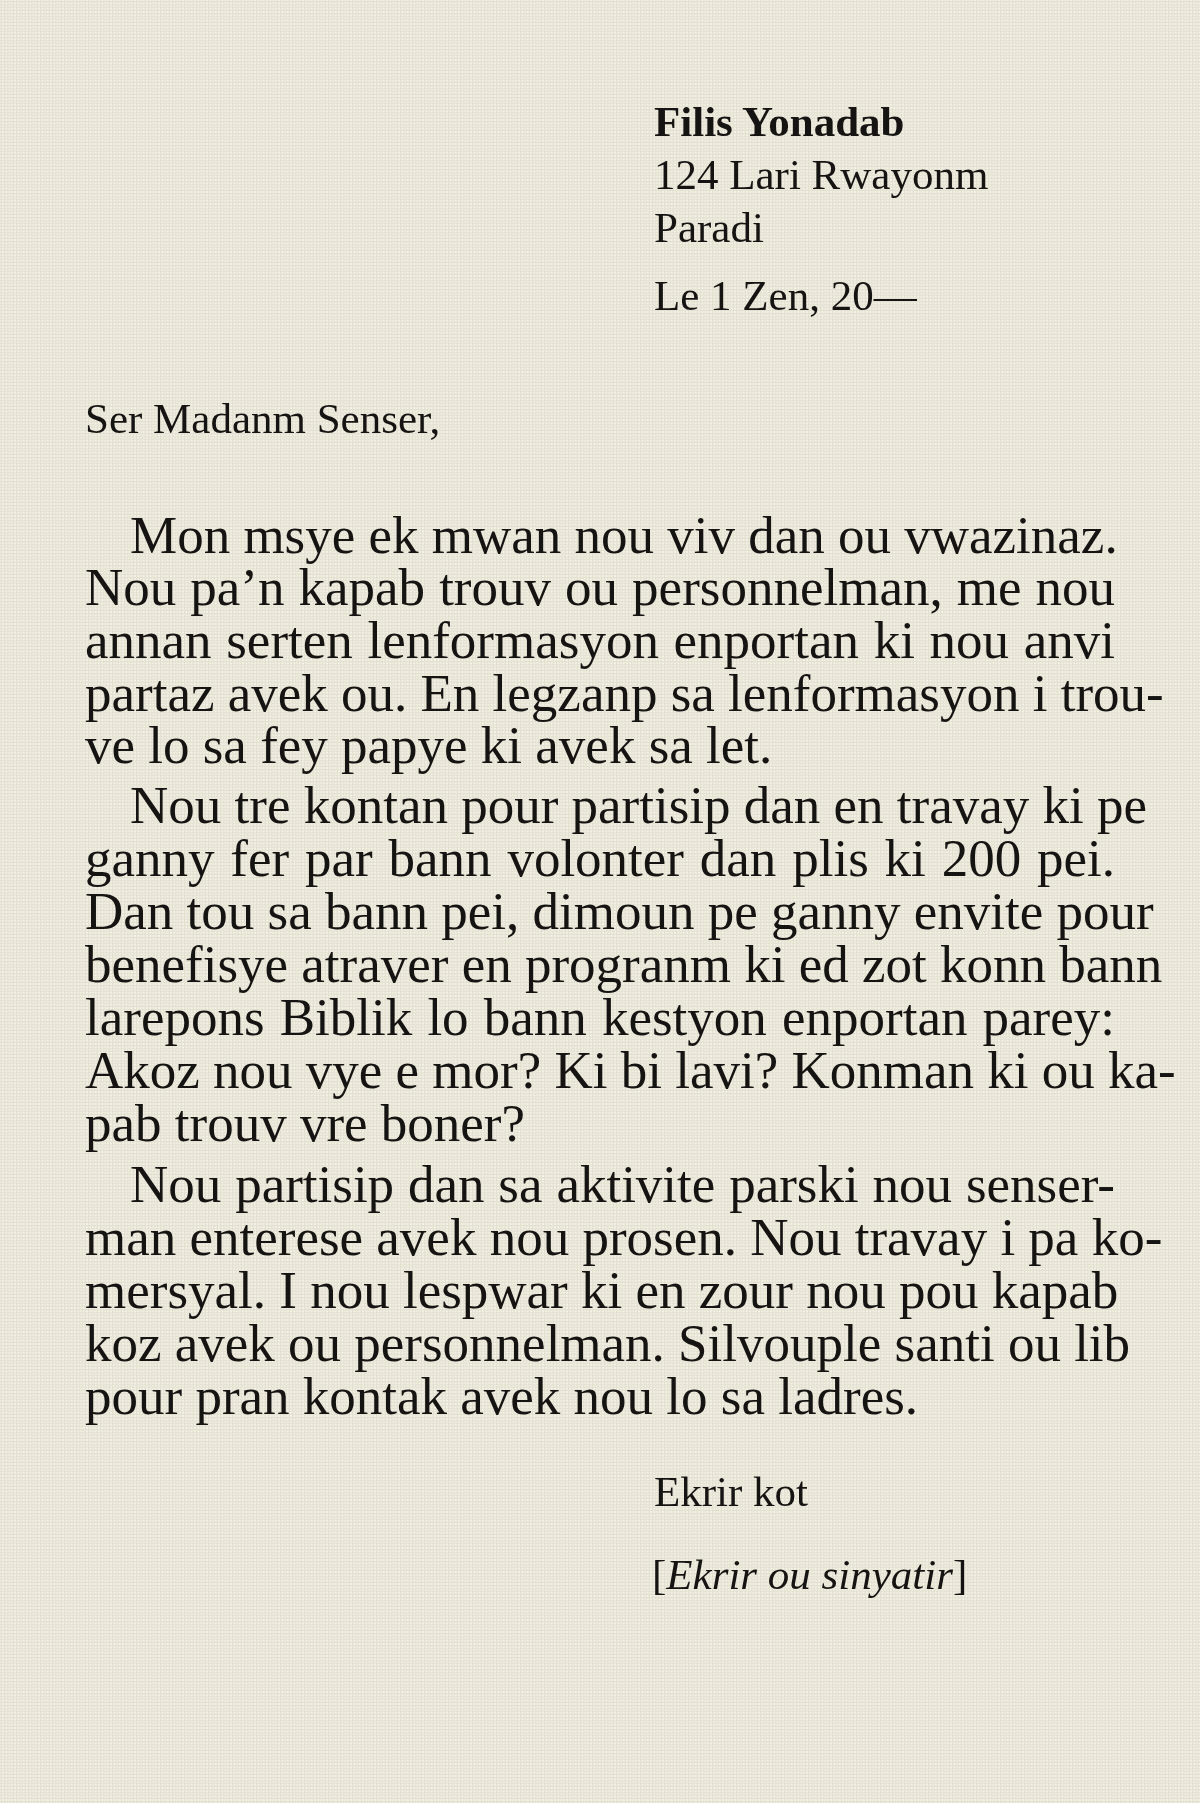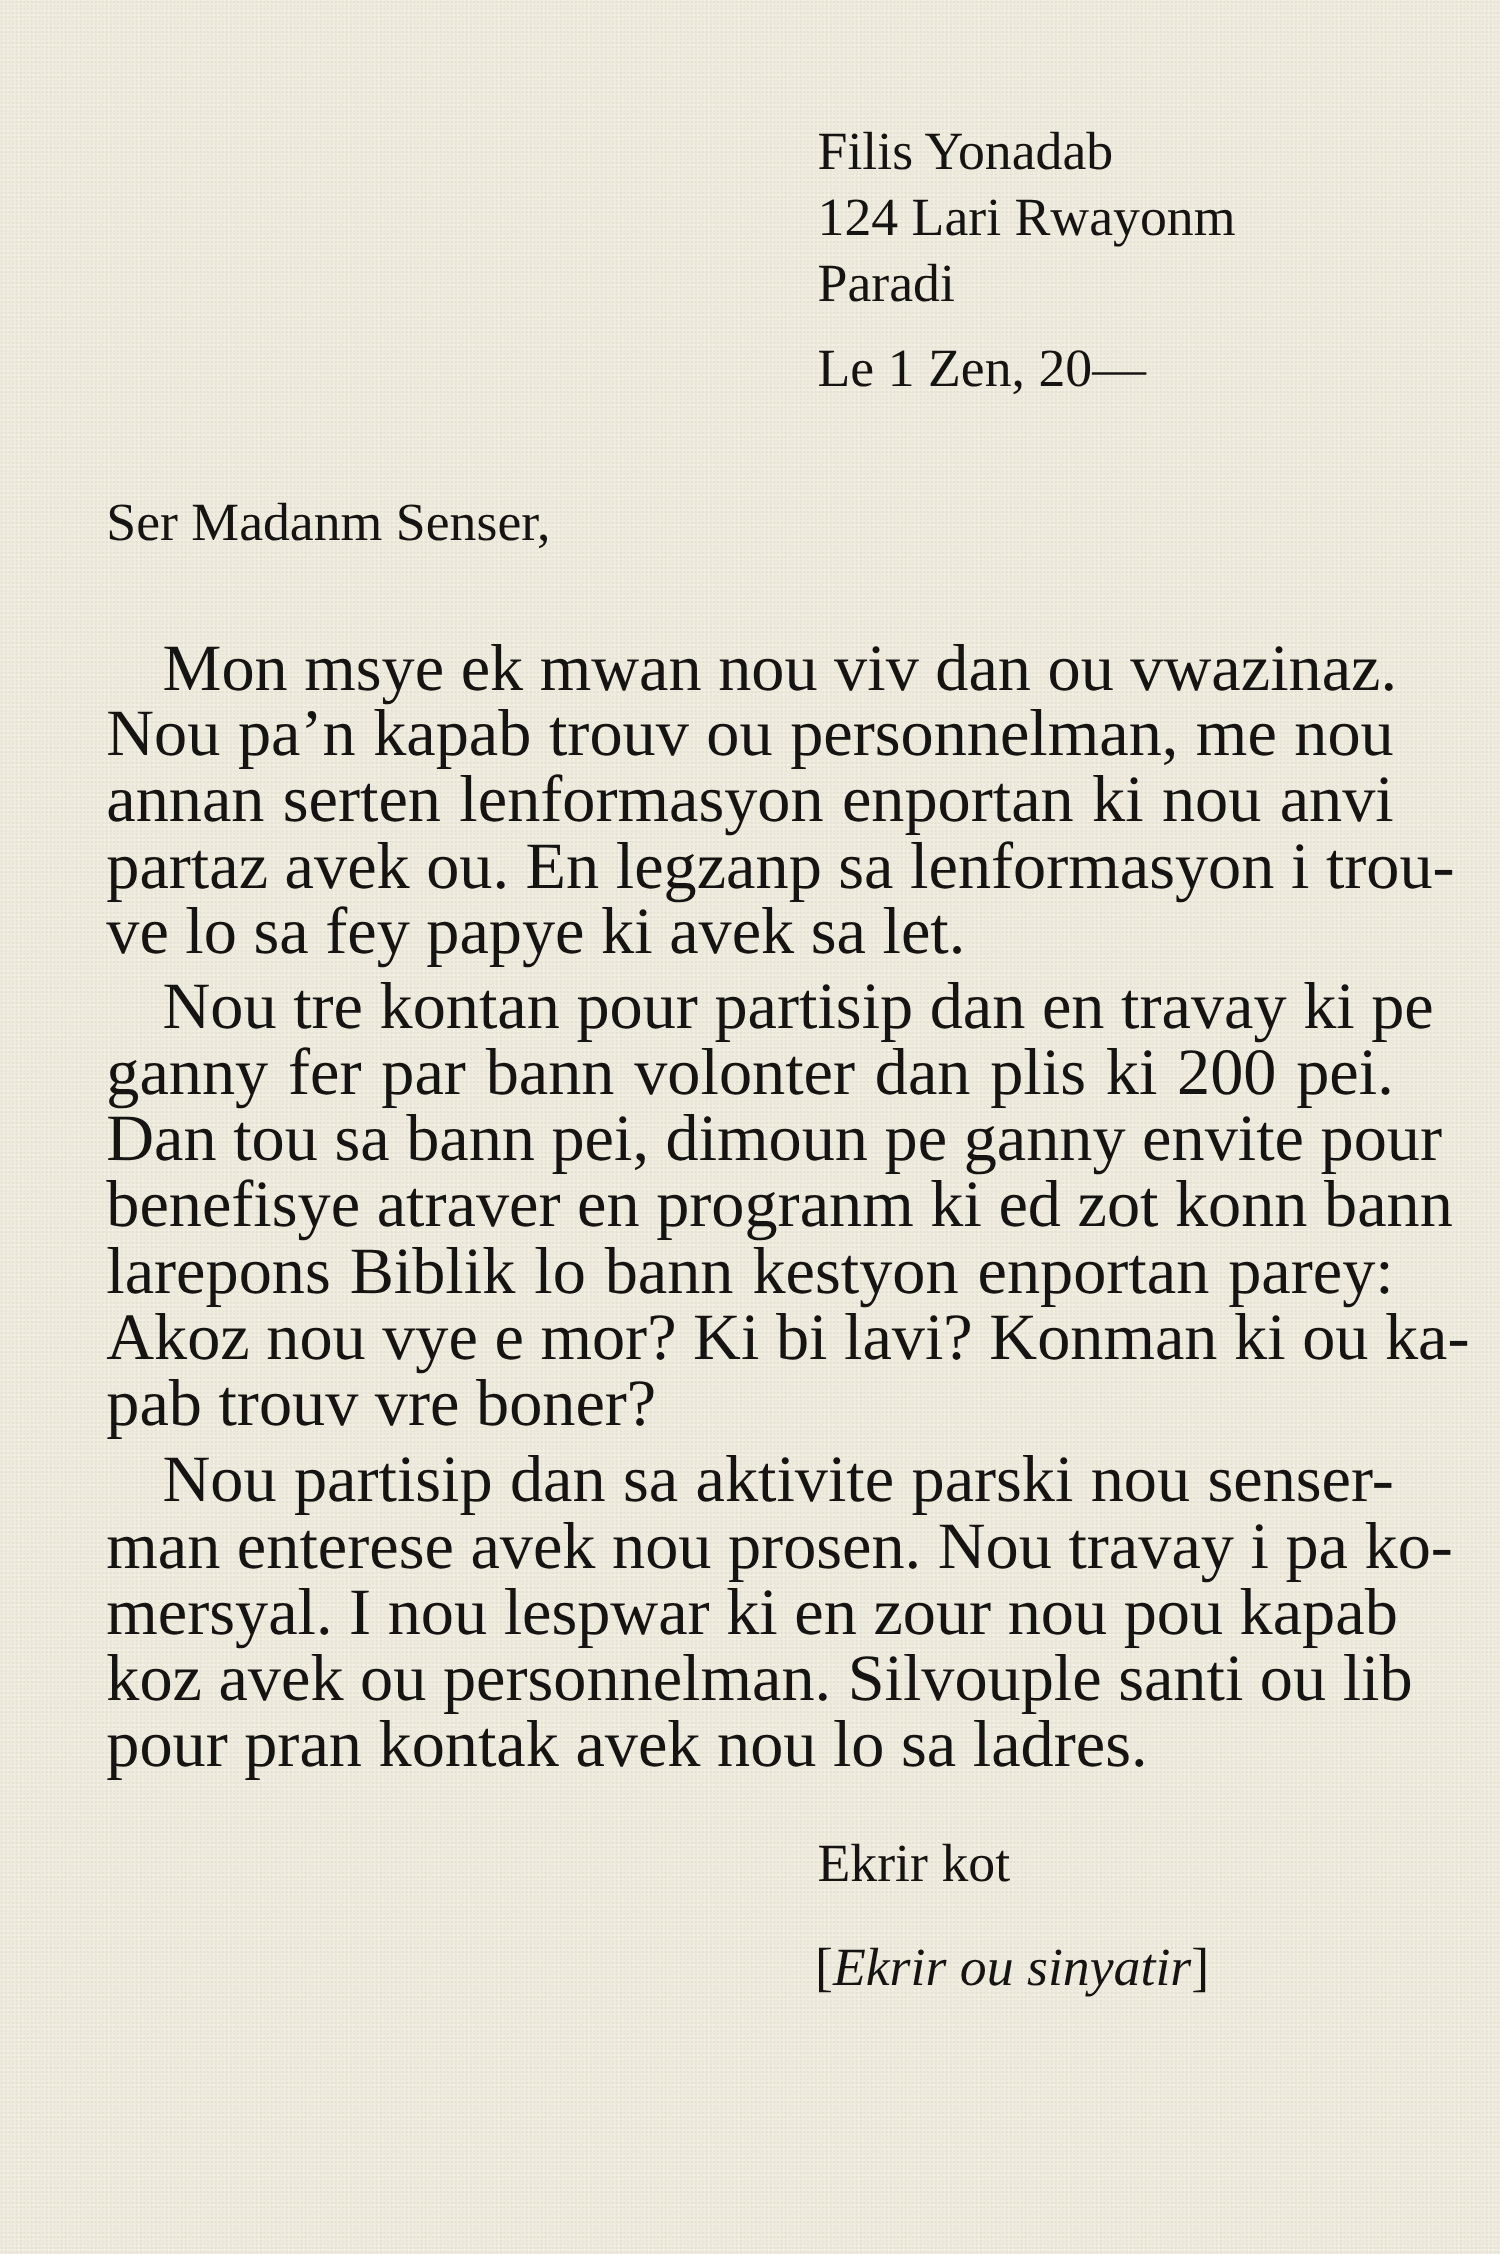--- a/index.html
+++ b/index.html
@@ -21,21 +21,21 @@
   .just.last { text-align-last:left; }
   .just.indent { padding-left:45px; width:985px; }
   .italic { font-style:italic; }
 </style>
 </head>
 <body>
 
 <div>
 
   <div>
-    <div class="txt serif" style="left:654px; top:100px;">Filis Yonadab</div>
+    <div class="txt serif" style="left:654px; top:100px;font-weight:bold;">Filis Yonadab</div>
     <div class="txt serif" style="left:654px; top:153px;">124 Lari Rwayonm</div>
     <div class="txt serif" style="left:654px; top:206px;">Paradi</div>
     <div class="txt serif" style="left:654px; top:274px;">Le 1 Zen, 20—</div>
   </div>
 
   <div class="txt serif" style="left:85px; top:397px;">Ser Madanm Senser,</div>
 
   <div>
     <div class="just indent" style="top:509px;">Mon msye ek mwan nou viv dan ou vwazinaz.</div>
     <div class="just" style="top:561px;">Nou pa’n kapab trouv ou personnelman, me nou</div>

